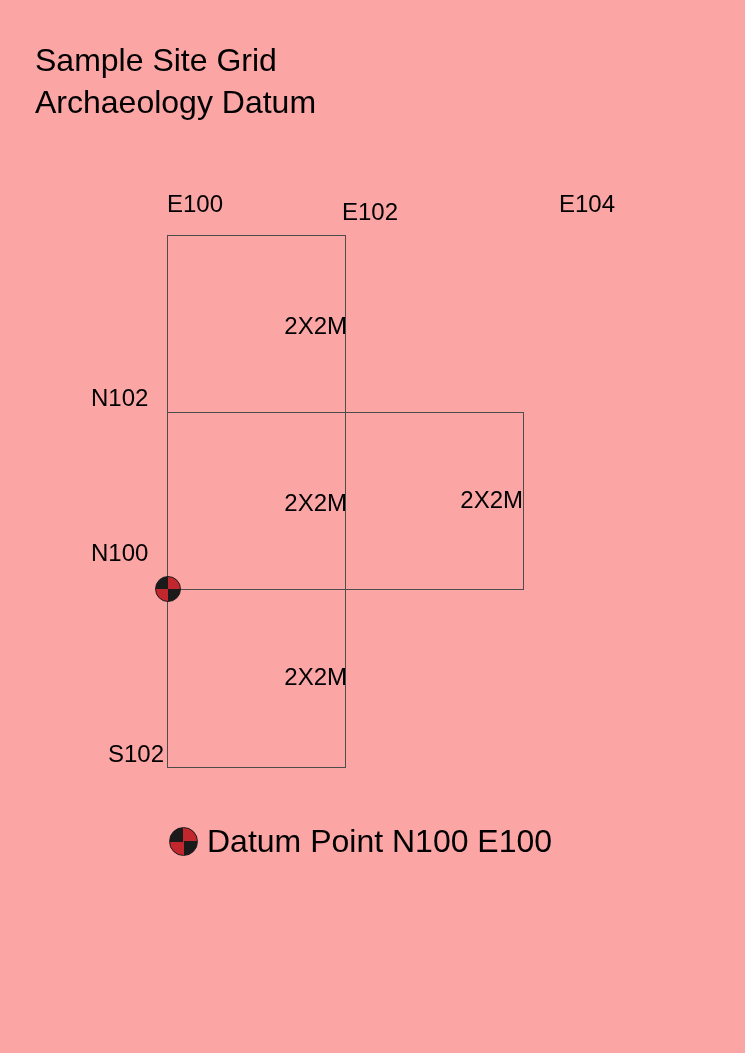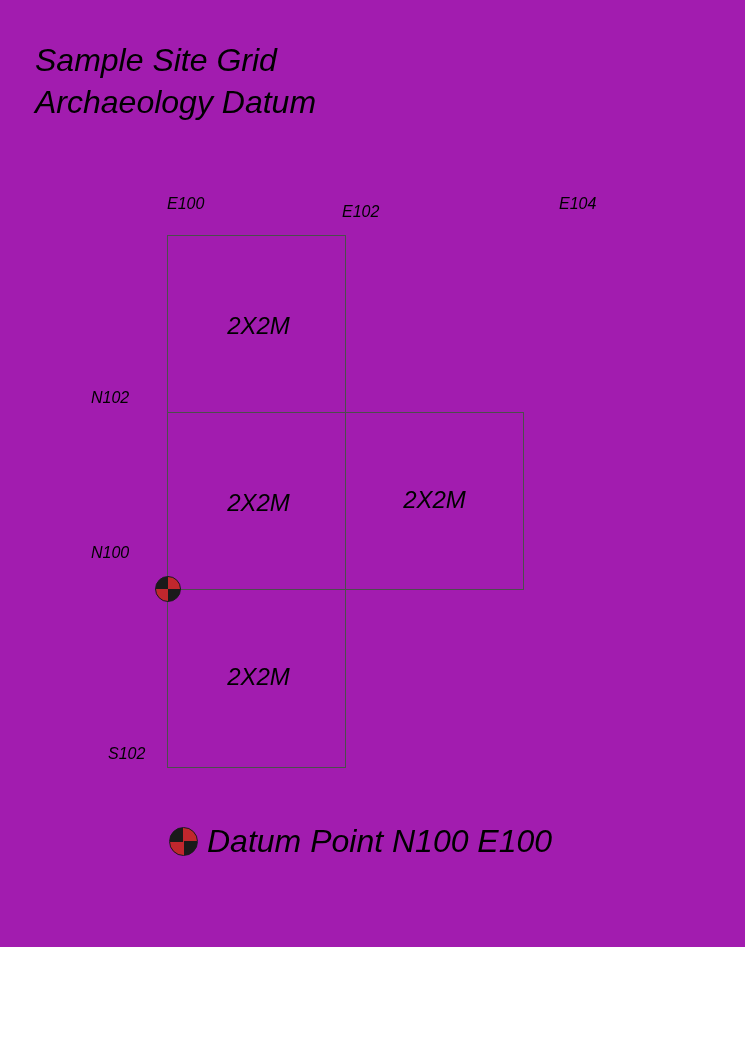--- a/index.html
+++ b/index.html
@@ -3,53 +3,52 @@
 <meta charset="utf-8">
 <style>
   html, body {
     margin: 0;
     padding: 0;
     background: #ffffff;
   }
   .canvas {
     position: relative;
     width: 745px;
-    height: 947px;
-    background: #a21caf;
+    height: 1053px;
+    background: #fca5a5;
     font-family: "Liberation Sans", sans-serif;
     color: #000000;
     overflow: hidden;
-    font-style: italic;
   }
   .title {
     position: absolute;
     left: 35px;
     top: 39px;
     font-size: 32px;
     line-height: 42px;
     letter-spacing: 0px;
     color: #000000;
     white-space: nowrap;
   }
   .diagram { position: absolute; left: 0; top: 0; width: 745px; height: 1053px; }
   .grid-label {
     position: absolute;
-    font-size: 16px;
+    font-size: 24px;
     line-height: 24px;
     white-space: nowrap;
     color: #000000;
     text-align: center;
   }
   .unit-square {
     position: absolute;
     border: 1px solid #4d4d4d;
     box-sizing: border-box;
     display: flex;
     align-items: center;
-    justify-content: center;
+    justify-content: flex-end;
     background: transparent;
   }
   .unit-label {
     font-size: 24px;
     color: #000000;
     white-space: nowrap;
   }
   
   .unit-label-top    { position: relative; top: 2px;  left: 2px; }
   .unit-label-midl   { position: relative; top: 2px;  left: 2px; }

